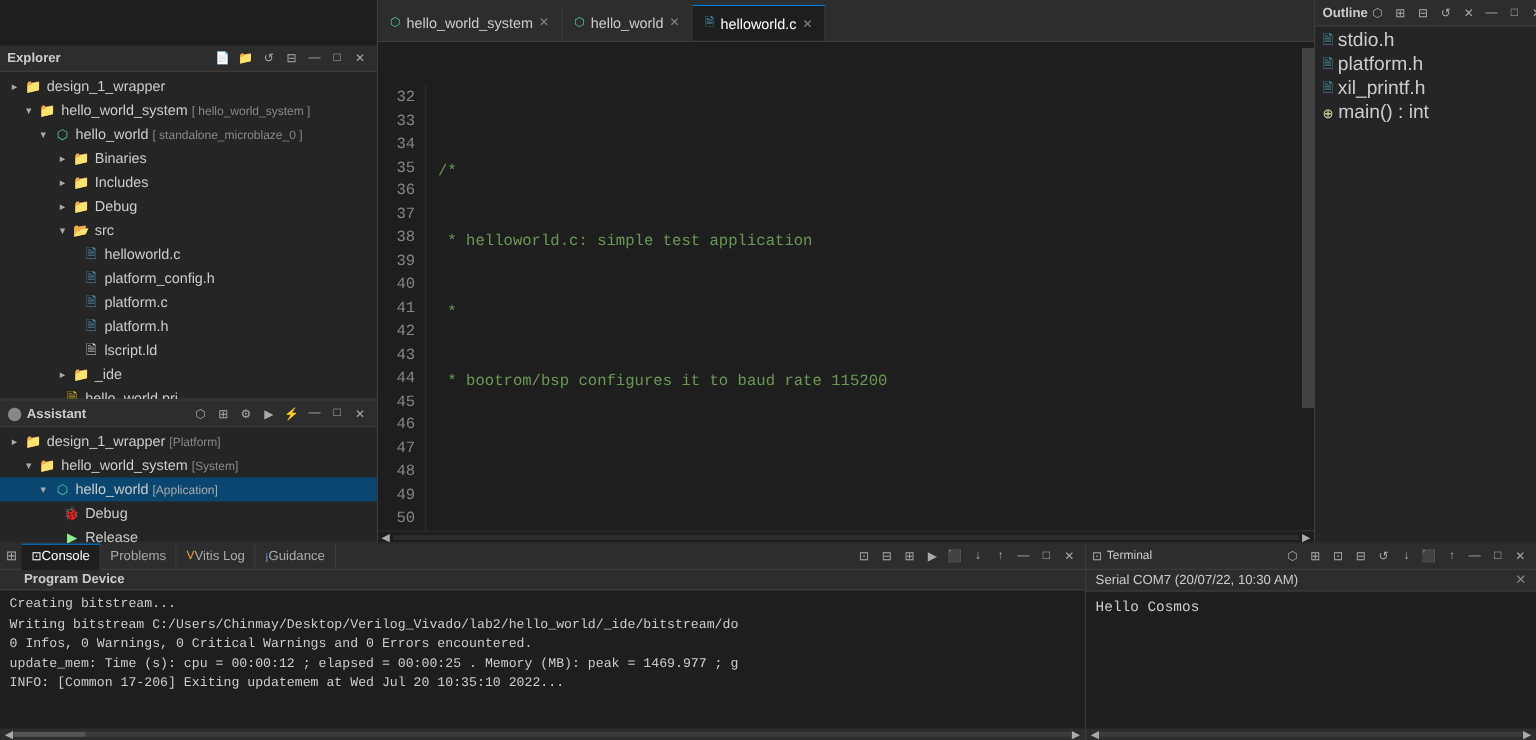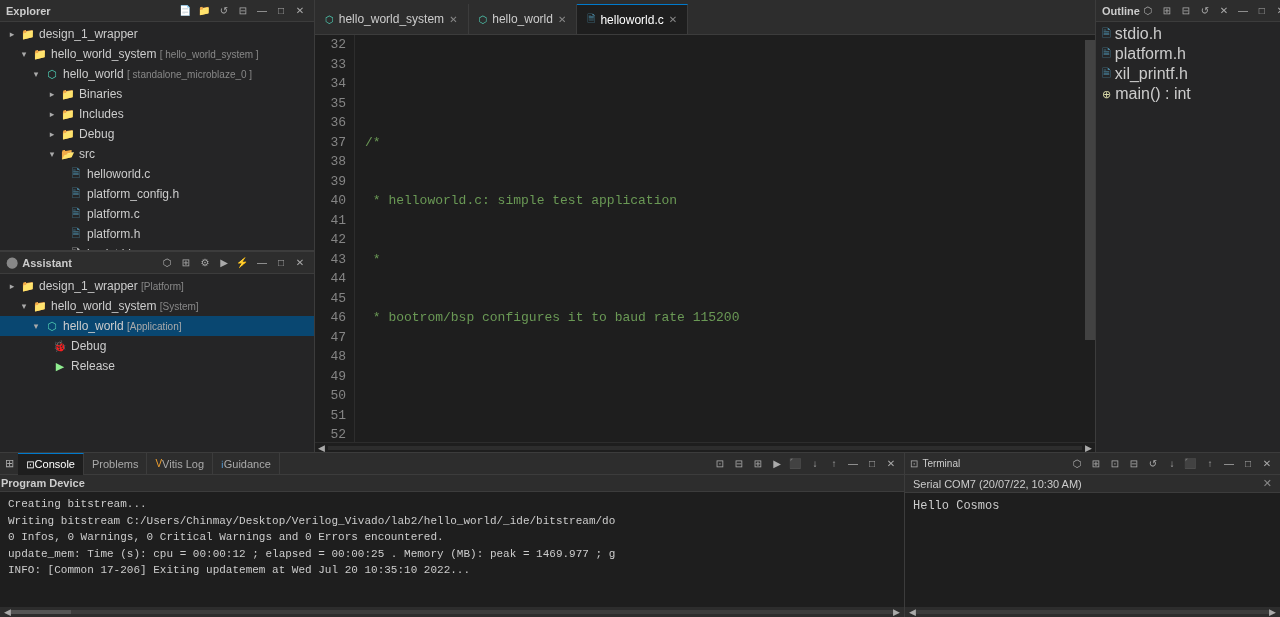--- a/index.html
+++ b/index.html
@@ -36,21 +36,21 @@
     .editor-area { flex: 1; display: flex; flex-direction: column; min-width: 0; background: #1e1e1e; }
     
     
     .tab-bar { display: flex; background: #2d2d2d; border-bottom: 1px solid #3c3c3c; height: 35px; align-items: flex-end; padding-left: 0; overflow: hidden; }
     .tab { display: flex; align-items: center; padding: 0 10px; height: 30px; font-size: 12px; color: #ccc; cursor: pointer; border-right: 1px solid #3c3c3c; background: #2d2d2d; gap: 5px; min-width: 100px; }
     .tab.active { background: #1e1e1e; color: #fff; border-top: 1px solid #007acc; }
     .tab-close { font-size: 10px; color: #888; cursor: pointer; }
     
     
     .code-editor { flex: 1; overflow: auto; display: flex; font-family: 'Consolas', 'Courier New', monospace; font-size: 13px; line-height: 1.5; }
-    .line-numbers { padding: 0 8px; color: #858585; text-align: right; user-select: none; background: #1e1e1e; min-width: 40px; border-right: 1px solid #2d2d2d; }
+    .line-numbers { padding: 0 8px; color: #858585; text-align: right; user-select: none; background: #1e1e1e; min-width: 40px; border-right: 1px solid #2d2d2d; margin-top: 36px; }
     .line-numbers div { height: 19.5px; }
     .code-content { flex: 1; padding: 0 10px; white-space: pre; overflow: visible; }
     .code-content div { height: 19.5px; }
     .cm { color: #6a9955; }
     
     
     .outline-panel { width: 185px; background: #252526; border-left: 1px solid #3c3c3c; display: flex; flex-direction: column; }
     .outline-tree { flex: 1; overflow-y: auto; padding: 2px 0; }
     .outline-item { display: flex; align-items: center; padding: 2px 6px; cursor: pointer; height: 20px; }
     .outline-icon { margin-right: 4px; font-size: 11px; }
@@ -90,21 +90,21 @@
     .vitis-icon { color: #f0a030; font-size: 10px; }
     .guidance-icon { color: #569cd6; font-size: 10px; }
   </style>
 </head>
 <body>
 
 <div class="main-area">
 
   <div style="width:315px; display:flex; flex-direction:column; border-right:1px solid #3c3c3c;">
 
-    <div class="explorer-panel" style="height:251px; border-bottom:1px solid #3c3c3c;">
+    <div class="explorer-panel" style="height:295px; border-bottom:1px solid #3c3c3c;margin-top:38px;">
       <div class="panel-header">
         <span class="panel-header-title">Explorer</span>
         <div class="panel-header-icons">
           <span class="header-icon">📄</span>
           <span class="header-icon">📁</span>
           <span class="header-icon">↺</span>
           <span class="header-icon">⊟</span>
           <span class="header-icon">—</span>
           <span class="header-icon">□</span>
           <span class="header-icon">✕</span>
@@ -417,21 +417,21 @@
         <span class="header-icon">⊞</span>
         <span class="header-icon">▶</span>
         <span class="header-icon">⬛</span>
         <span class="header-icon">↓</span>
         <span class="header-icon">↑</span>
         <span class="header-icon">—</span>
         <span class="header-icon">□</span>
         <span class="header-icon">✕</span>
       </div>
     </div>
-    <div style="padding:2px 1px; background:#2d2d2d; border-bottom:1px solid #3c3c3c; font-size:11px; color:#ccc; font-weight:600;">Program Device</div>
+    <div style="padding:2px 20px; background:#2d2d2d; border-bottom:1px solid #3c3c3c; font-size:11px; color:#ccc; font-weight:600;">Program Device</div>
     <div class="console-content">
       <div>Creating bitstream...</div>
       <div>Writing bitstream C:/Users/Chinmay/Desktop/Verilog_Vivado/lab2/hello_world/_ide/bitstream/do</div>
       <div>0 Infos, 0 Warnings, 0 Critical Warnings and 0 Errors encountered.</div>
       <div>update_mem: Time (s): cpu = 00:00:12 ; elapsed = 00:00:25 . Memory (MB): peak = 1469.977 ; g</div>
       <div>INFO: [Common 17-206] Exiting updatemem at Wed Jul 20 10:35:10 2022...</div>
     </div>
     <div class="bottom-scroll">
       <span style="font-size:9px;color:#aaa;cursor:pointer">◀</span>
       <div class="bottom-scroll-track">

